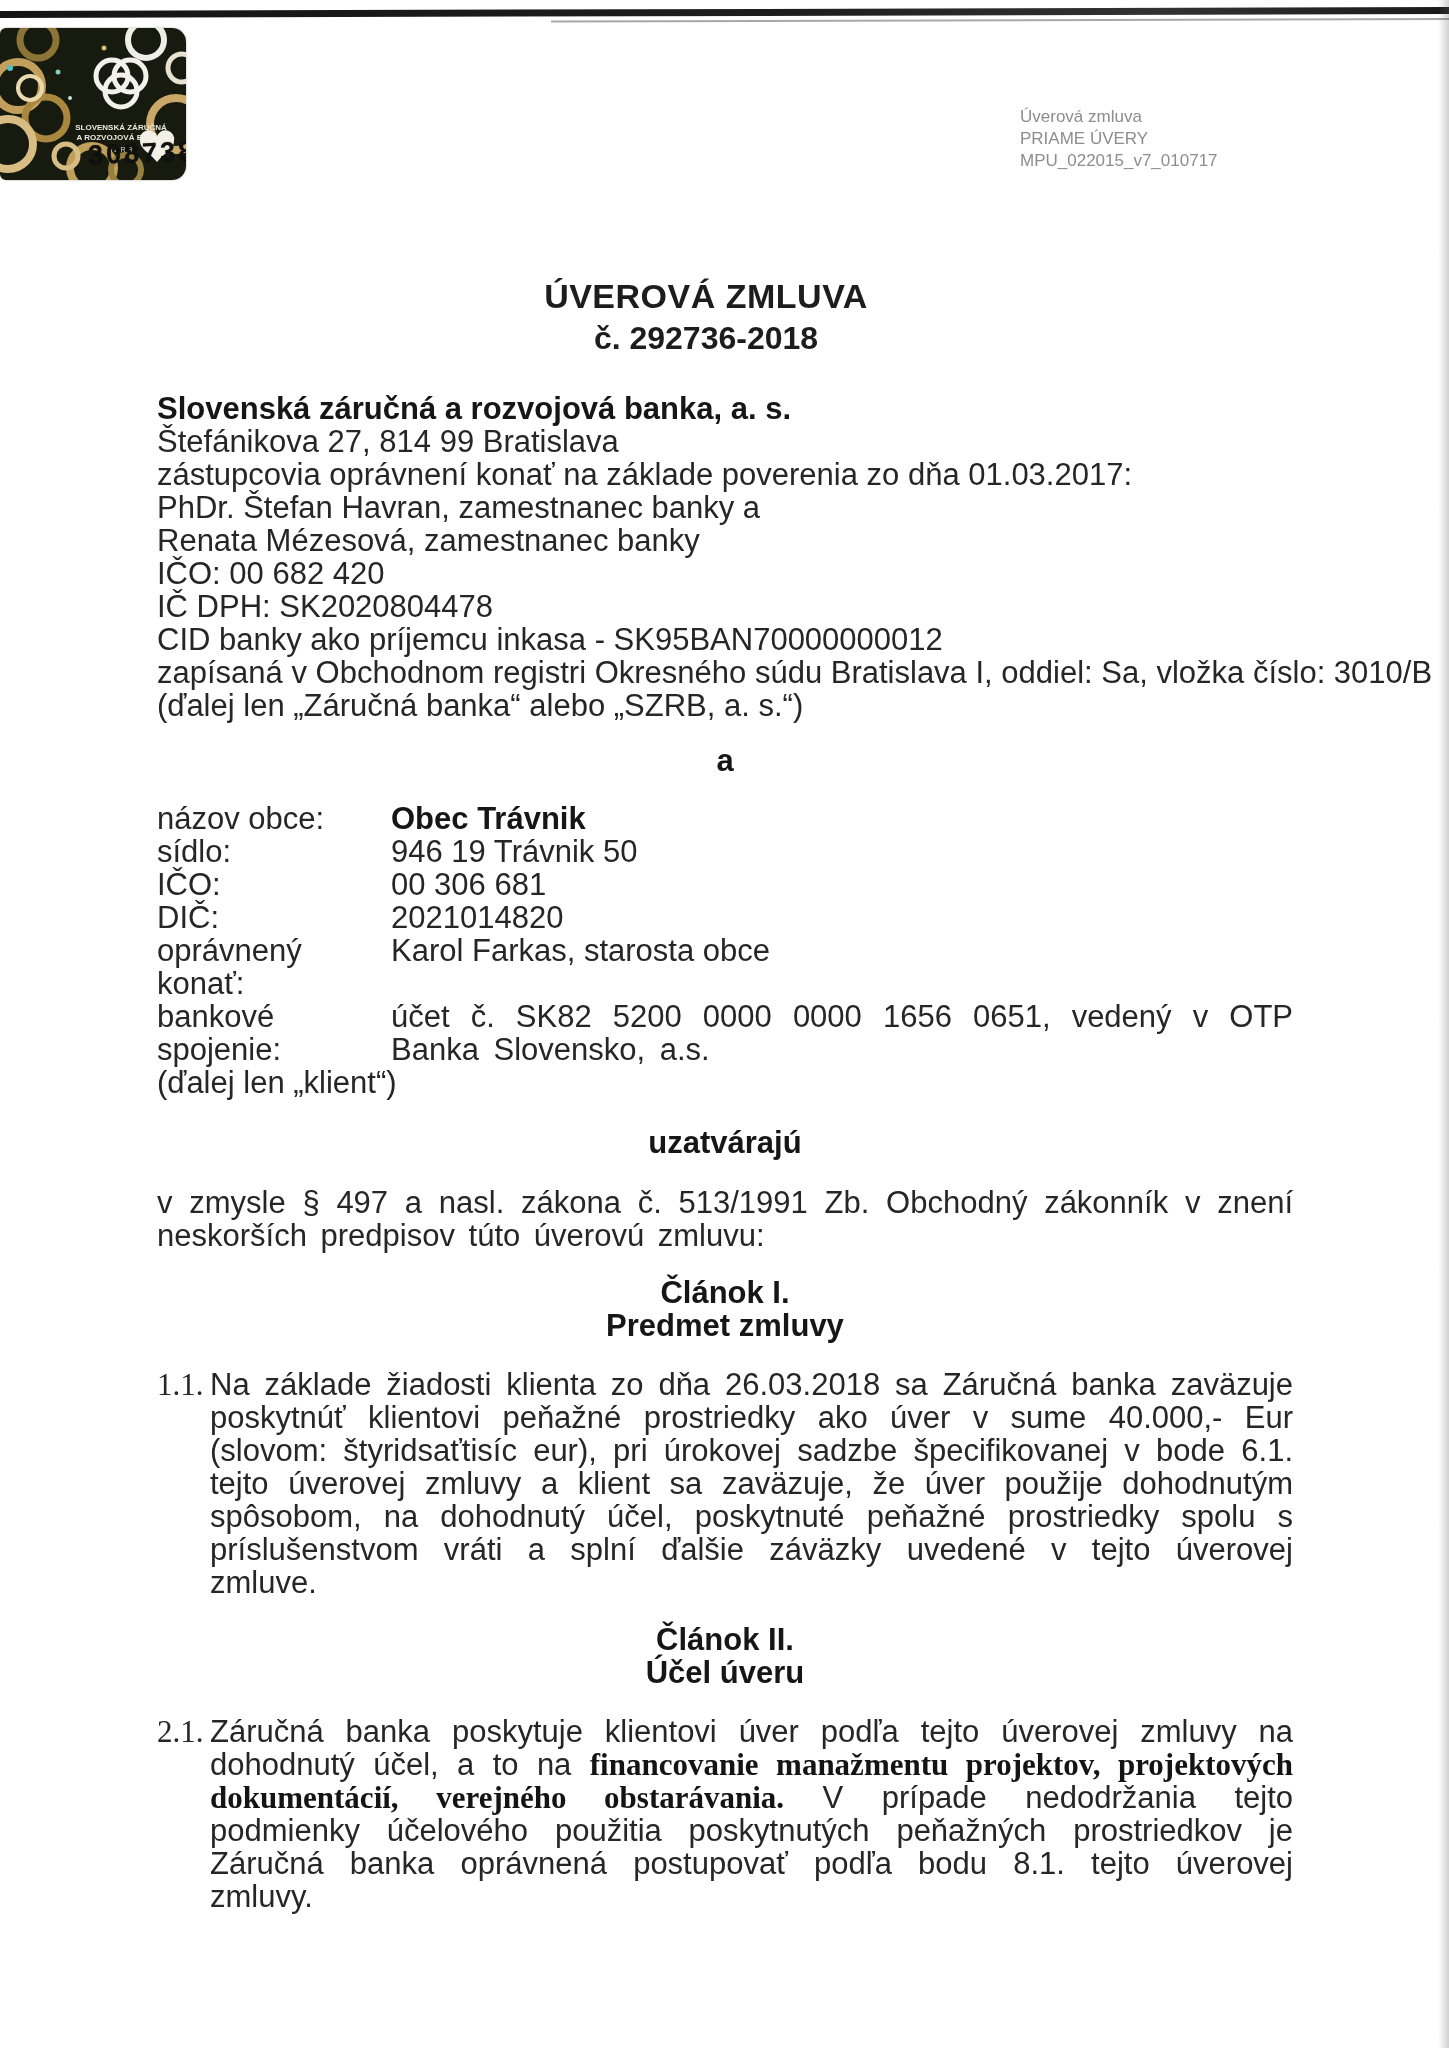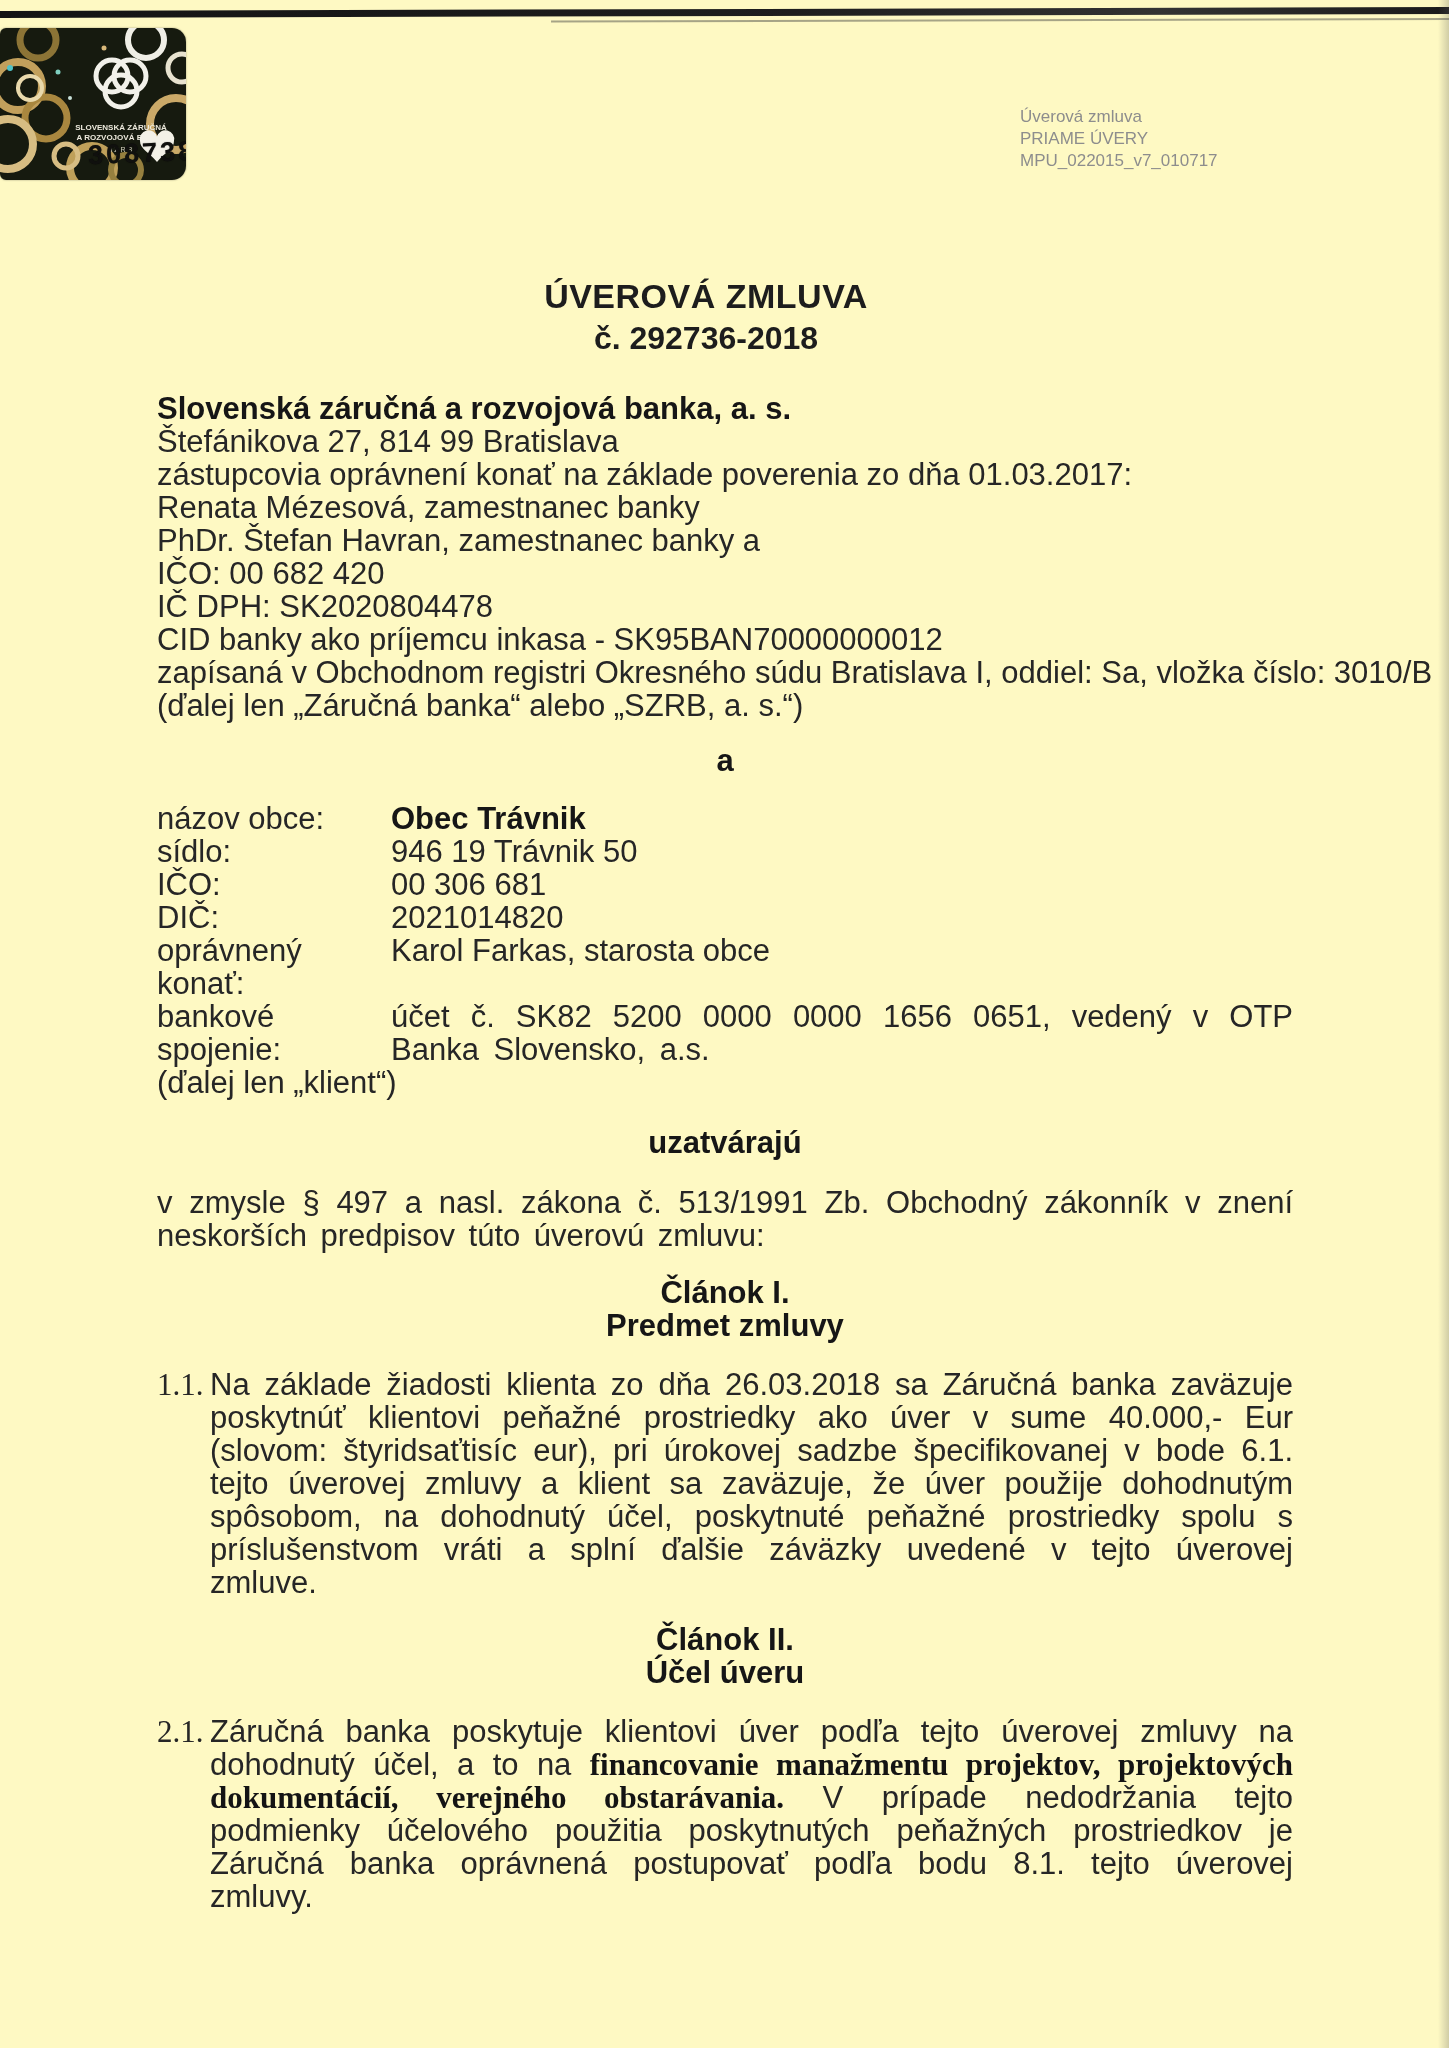--- a/index.html
+++ b/index.html
@@ -1,20 +1,20 @@
 <!DOCTYPE html>
 <html lang="sk"><head>
 <meta charset="utf-8">
 <style>
   html,body{margin:0;padding:0;background:#e8e8e6;}
   .page{
     position:relative;
     width:1449px;height:2048px;
     margin:0 auto;
-    background:#fef9c3;
+    background:#ffffff;
     overflow:hidden;
     font-family:"Liberation Sans", sans-serif;
     color:#262626;
   }
   
   .scan-topline{
     position:absolute;left:0;top:9px;width:100%;height:7px;
     background:linear-gradient(to right,#141414 0%,#1e1e1e 55%,#333 80%,#1a1a1a 100%);
     transform:rotate(-0.15deg);
   }
@@ -137,22 +137,22 @@
     <div class="title-main">ÚVEROVÁ ZMLUVA</div>
     <div class="title-num">č. 292736-2018</div>
   </div>
 
   <main class="content">
 
     <div class="bank-block">
       <div class="b">Slovenská záručná a rozvojová banka, a. s.</div>
       <div>Štefánikova 27, 814 99 Bratislava</div>
       <div>zástupcovia oprávnení konať na základe poverenia zo dňa 01.03.2017:</div>
+      <div>PhDr. Štefan Havran, zamestnanec banky a</div>
       <div>Renata Mézesová, zamestnanec banky</div>
-      <div>PhDr. Štefan Havran, zamestnanec banky a</div>
       <div>IČO: 00 682 420</div>
       <div>IČ DPH: SK2020804478</div>
       <div>CID banky ako príjemcu inkasa - SK95BAN70000000012</div>
       <div>zapísaná v Obchodnom registri Okresného súdu Bratislava I, oddiel: Sa, vložka číslo: 3010/B</div>
       <div>(ďalej len „Záručná banka“ alebo „SZRB, a. s.“)</div>
     </div>
 
     <div class="sep-a">a</div>
 
     <div class="client-table">

